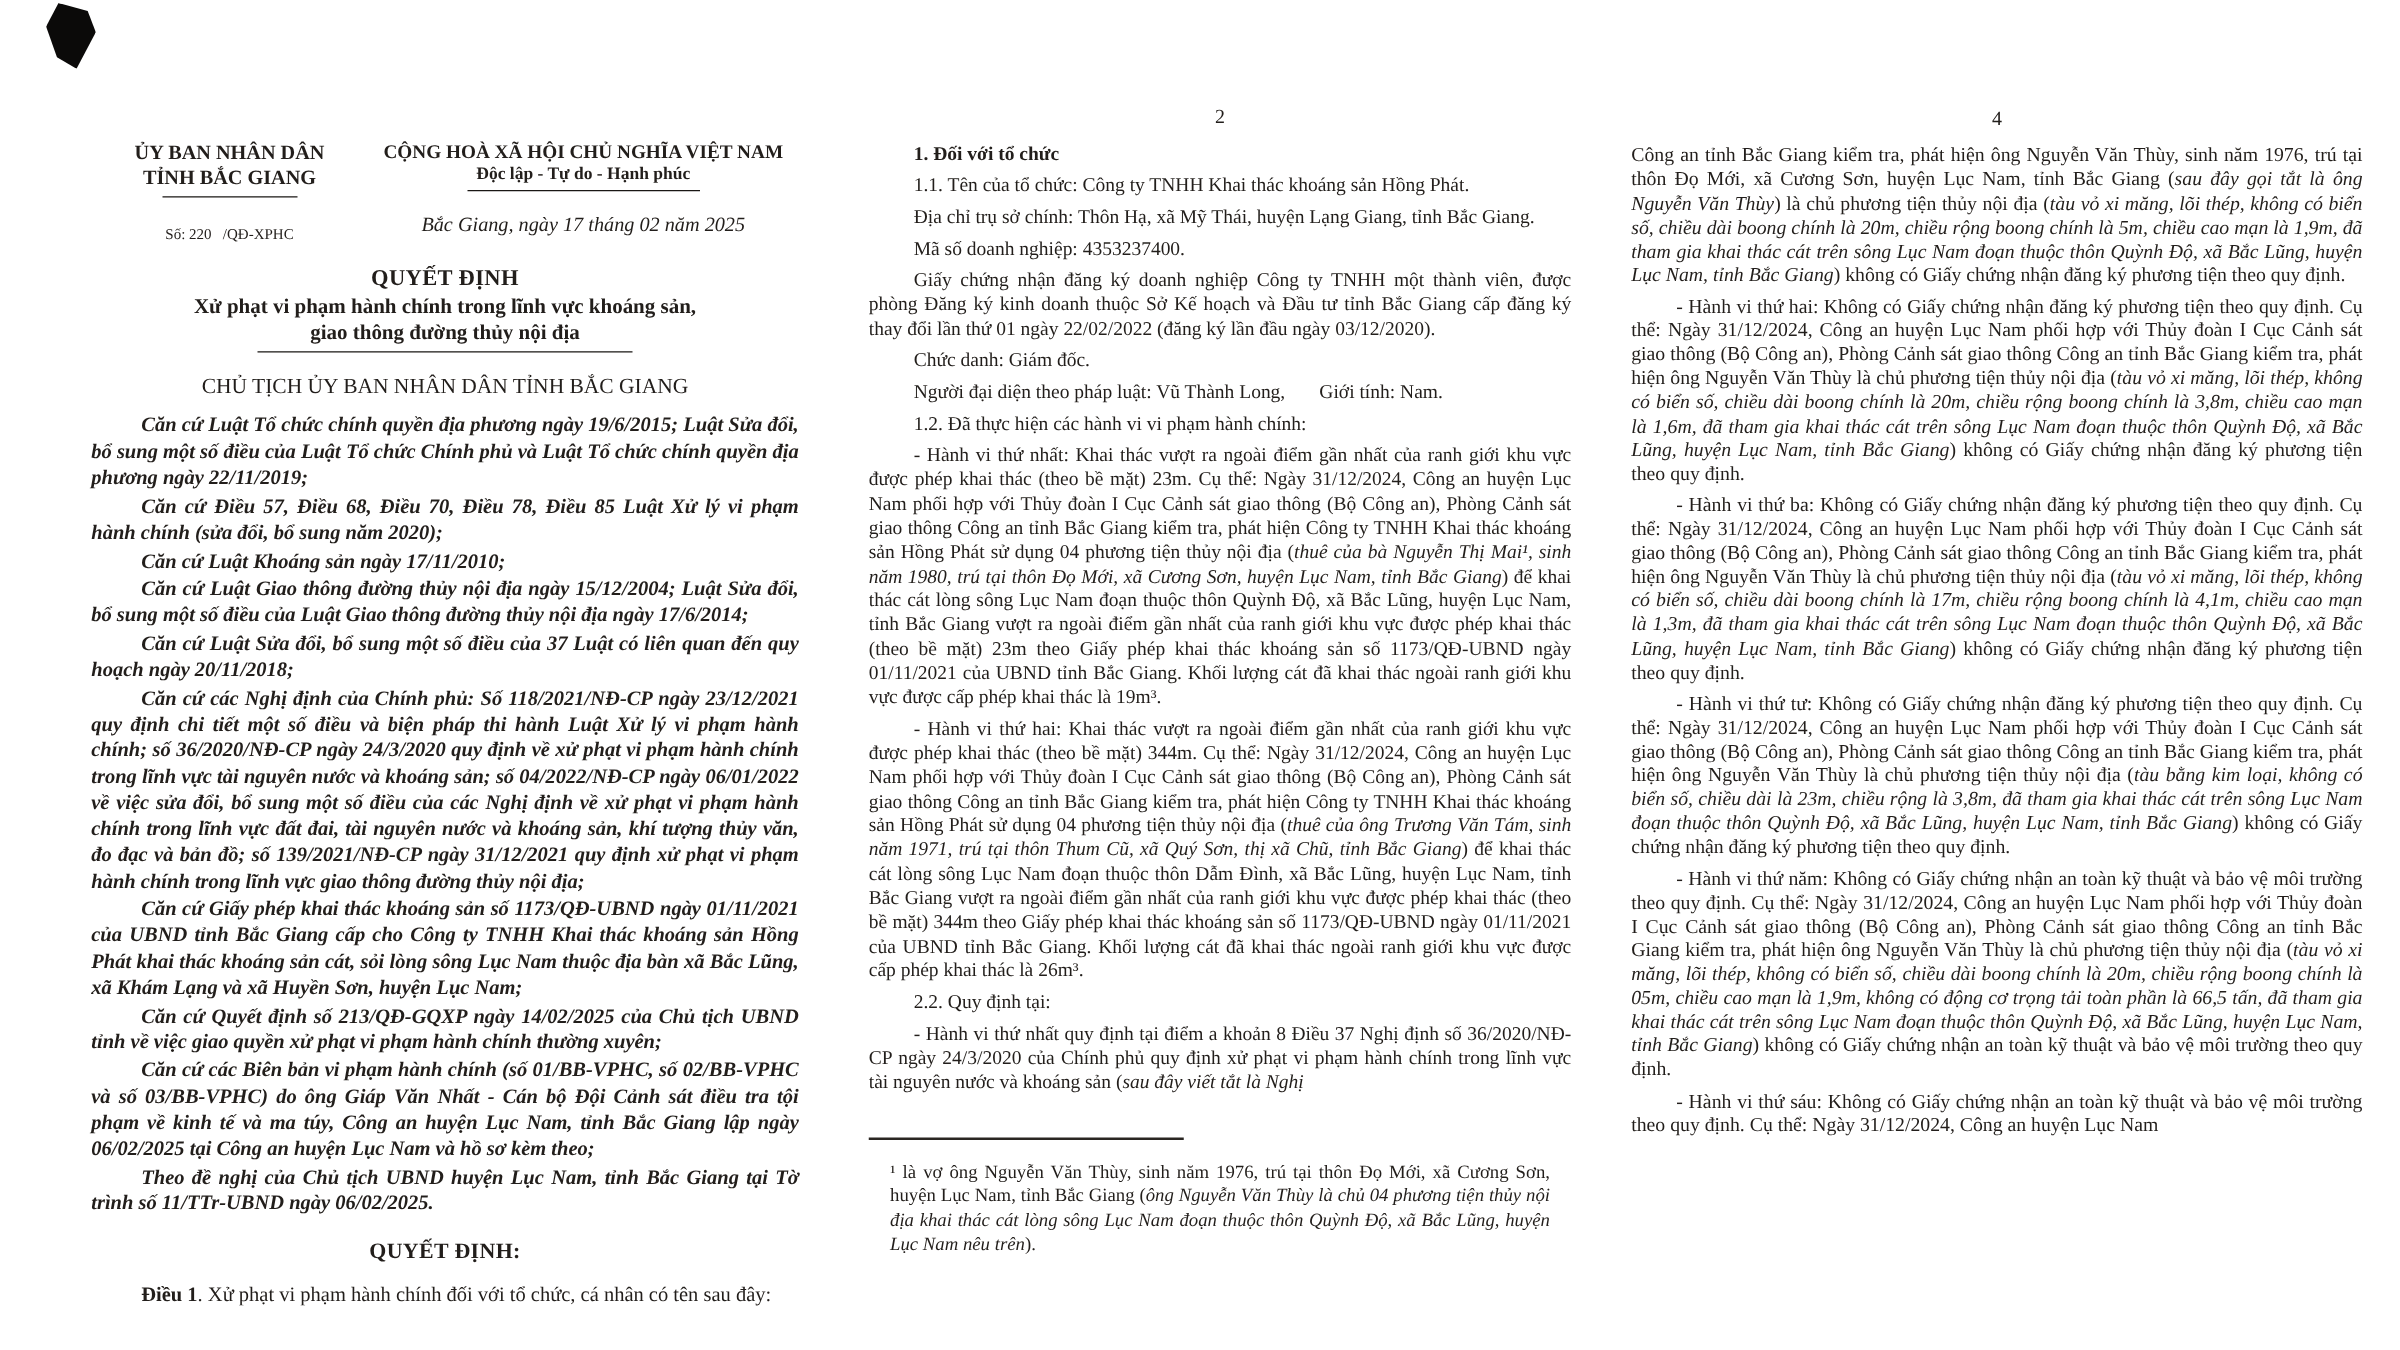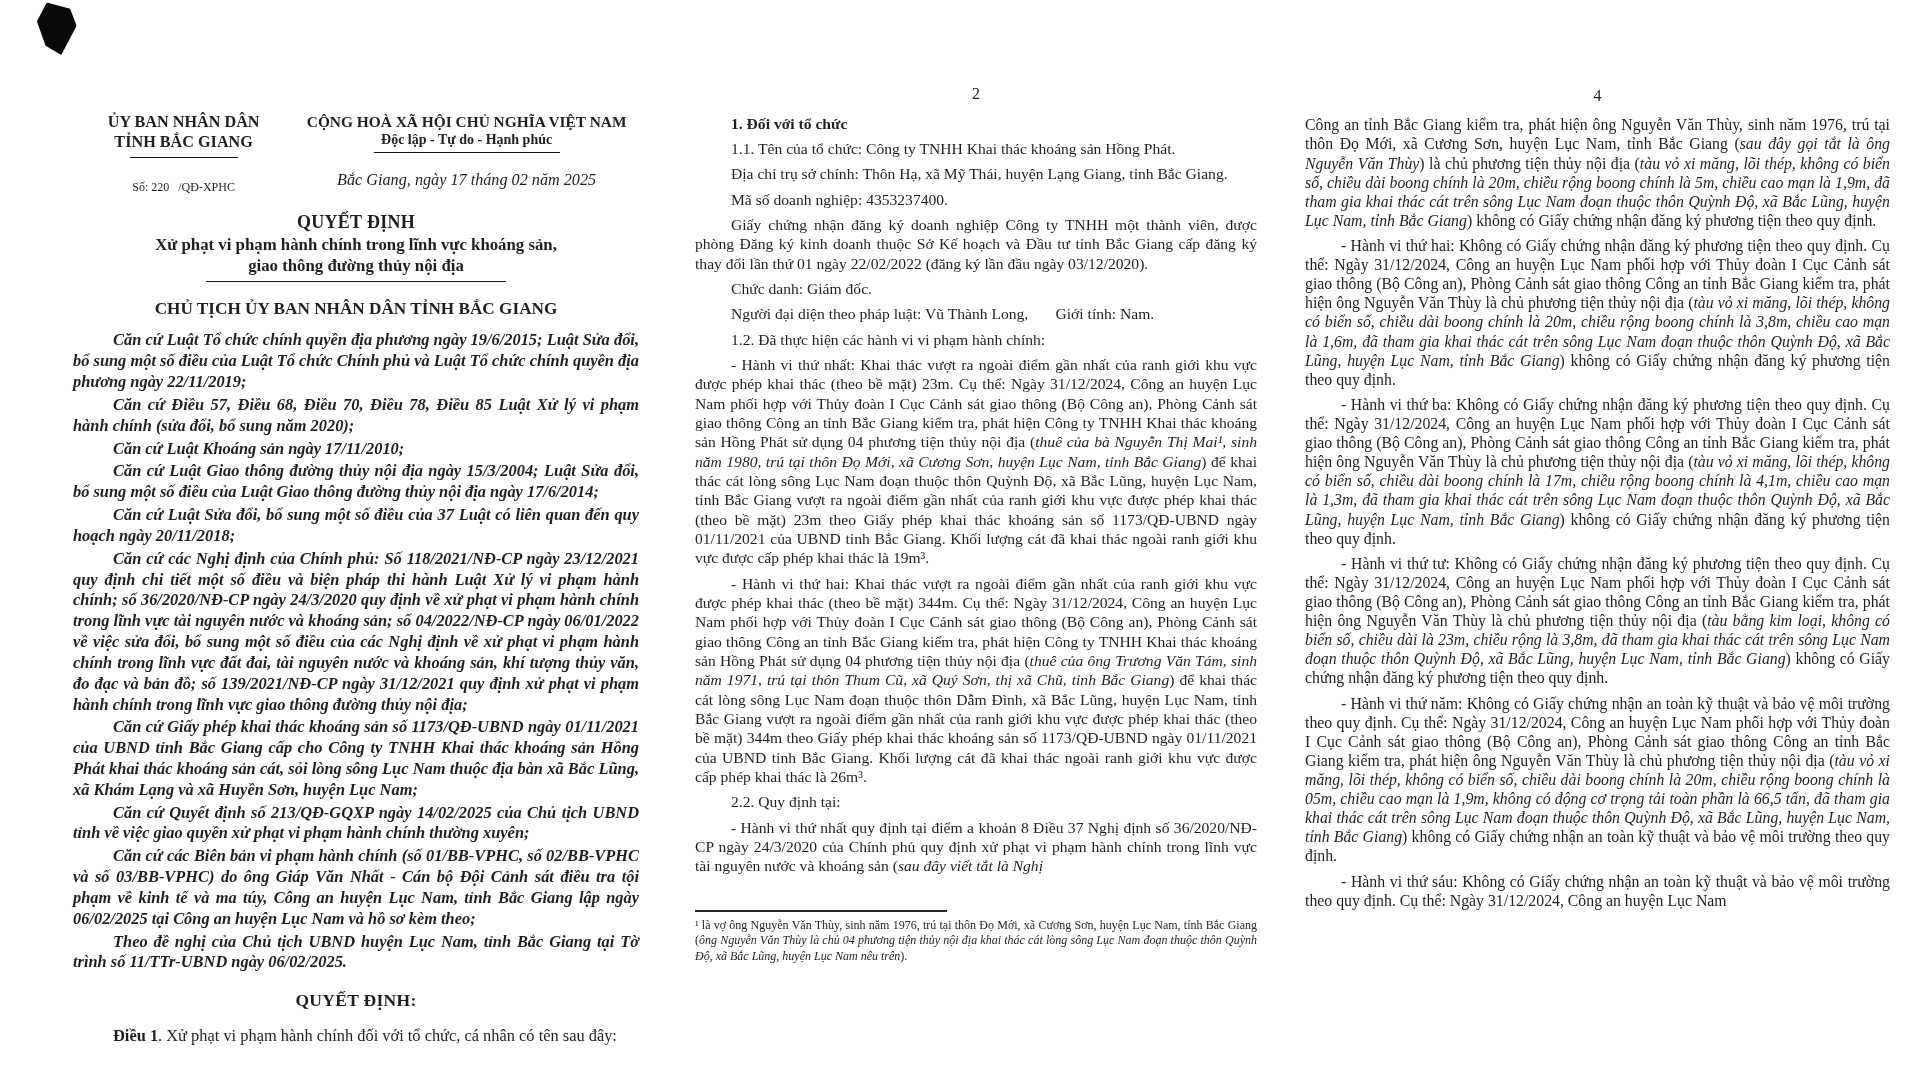--- a/index.html
+++ b/index.html
@@ -33,26 +33,26 @@
   .doc-number{font-size:12px;margin-top:22px;}
   .nat-block{width:346px;text-align:center;}
   .nat-line1{font-weight:700;font-size:15.4px;line-height:1.25;}
   .nat-line2{font-weight:700;font-size:14px;line-height:1.3;}
   .rule-md{width:186px;border-top:1.7px solid #1a1714;margin:3px auto 0;}
   .place-date{font-style:italic;font-size:16.2px;margin-top:17px;}
   .title-block{text-align:center;margin-top:16px;}
   .title-main{font-weight:700;font-size:18px;letter-spacing:.3px;}
   .title-sub{font-weight:700;font-size:16.8px;line-height:1.28;}
   .rule-lg{width:300px;border-top:1.8px solid #1a1714;margin:4px auto 0;}
-  .authority{font-weight:700;font-size:17.2px;text-align:center;margin:16px 0 11px;}
+  .authority{font-weight:400;font-size:17.2px;text-align:center;margin:16px 0 11px;}
   .decide-heading{font-weight:700;font-size:17.5px;text-align:center;margin:16px 0 14px;letter-spacing:.3px;}
   
   .footnote-block{margin-top:34px;}
   .fn-rule{width:252px;border-top:2px solid #2a2622;margin:0 0 6px;}
-  .footnote{font-size:12px;line-height:1.3;text-align:justify;text-indent:0;margin:0;}
+  .footnote{font-size:15px;line-height:1.3;text-align:justify;text-indent:0;margin:17px;}
 </style>
 </head>
 <body>
 
 <div class="sheet">
 
   <div class="scan-artifact"></div>
 
   <div class="page page-1">
     <div class="p1-header">
@@ -75,21 +75,21 @@
       <div class="title-sub">Xử phạt vi phạm hành chính trong lĩnh vực khoáng sản,</div>
       <div class="title-sub">giao thông đường thủy nội địa</div>
       <div class="rule-lg"></div>
     </div>
 
     <div class="authority">CHỦ TỊCH ỦY BAN NHÂN DÂN TỈNH BẮC GIANG</div>
 
     <p class="p cite">Căn cứ Luật Tổ chức chính quyền địa phương ngày 19/6/2015; Luật Sửa đổi, bổ sung một số điều của Luật Tổ chức Chính phủ và Luật Tổ chức chính quyền địa phương ngày 22/11/2019;</p>
     <p class="p cite">Căn cứ Điều 57, Điều 68, Điều 70, Điều 78, Điều 85 Luật Xử lý vi phạm hành chính (sửa đổi, bổ sung năm 2020);</p>
     <p class="p cite">Căn cứ Luật Khoáng sản ngày 17/11/2010;</p>
-    <p class="p cite">Căn cứ Luật Giao thông đường thủy nội địa ngày 15/3/2004; Luật Sửa đổi, bổ sung một số điều của Luật Giao thông đường thủy nội địa ngày 17/6/2014;</p>
+    <p class="p cite">Căn cứ Luật Giao thông đường thủy nội địa ngày 15/12/2004; Luật Sửa đổi, bổ sung một số điều của Luật Giao thông đường thủy nội địa ngày 17/6/2014;</p>
     <p class="p cite">Căn cứ Luật Sửa đổi, bổ sung một số điều của 37 Luật có liên quan đến quy hoạch ngày 20/11/2018;</p>
     <p class="p cite">Căn cứ các Nghị định của Chính phủ: Số 118/2021/NĐ-CP ngày 23/12/2021 quy định chi tiết một số điều và biện pháp thi hành Luật Xử lý vi phạm hành chính; số 36/2020/NĐ-CP ngày 24/3/2020 quy định về xử phạt vi phạm hành chính trong lĩnh vực tài nguyên nước và khoáng sản; số 04/2022/NĐ-CP ngày 06/01/2022 về việc sửa đổi, bổ sung một số điều của các Nghị định về xử phạt vi phạm hành chính trong lĩnh vực đất đai, tài nguyên nước và khoáng sản, khí tượng thủy văn, đo đạc và bản đồ; số 139/2021/NĐ-CP ngày 31/12/2021 quy định xử phạt vi phạm hành chính trong lĩnh vực giao thông đường thủy nội địa;</p>
     <p class="p cite">Căn cứ Giấy phép khai thác khoáng sản số 1173/QĐ-UBND ngày 01/11/2021 của UBND tỉnh Bắc Giang cấp cho Công ty TNHH Khai thác khoáng sản Hồng Phát khai thác khoáng sản cát, sỏi lòng sông Lục Nam thuộc địa bàn xã Bắc Lũng, xã Khám Lạng và xã Huyền Sơn, huyện Lục Nam;</p>
     <p class="p cite">Căn cứ Quyết định số 213/QĐ-GQXP ngày 14/02/2025 của Chủ tịch UBND tỉnh về việc giao quyền xử phạt vi phạm hành chính thường xuyên;</p>
     <p class="p cite">Căn cứ các Biên bản vi phạm hành chính (số 01/BB-VPHC, số 02/BB-VPHC và số 03/BB-VPHC) do ông Giáp Văn Nhất - Cán bộ Đội Cảnh sát điều tra tội phạm về kinh tế và ma túy, Công an huyện Lục Nam, tỉnh Bắc Giang lập ngày 06/02/2025 tại Công an huyện Lục Nam và hồ sơ kèm theo;</p>
     <p class="p cite">Theo đề nghị của Chủ tịch UBND huyện Lục Nam, tỉnh Bắc Giang tại Tờ trình số 11/TTr-UBND ngày 06/02/2025.</p>
 
     <div class="decide-heading">QUYẾT ĐỊNH:</div>
 
     <p class="p"><span class="seg-b">Điều 1</span><span>. Xử phạt vi phạm hành chính đối với tổ chức, cá nhân có tên sau đây:</span></p>

